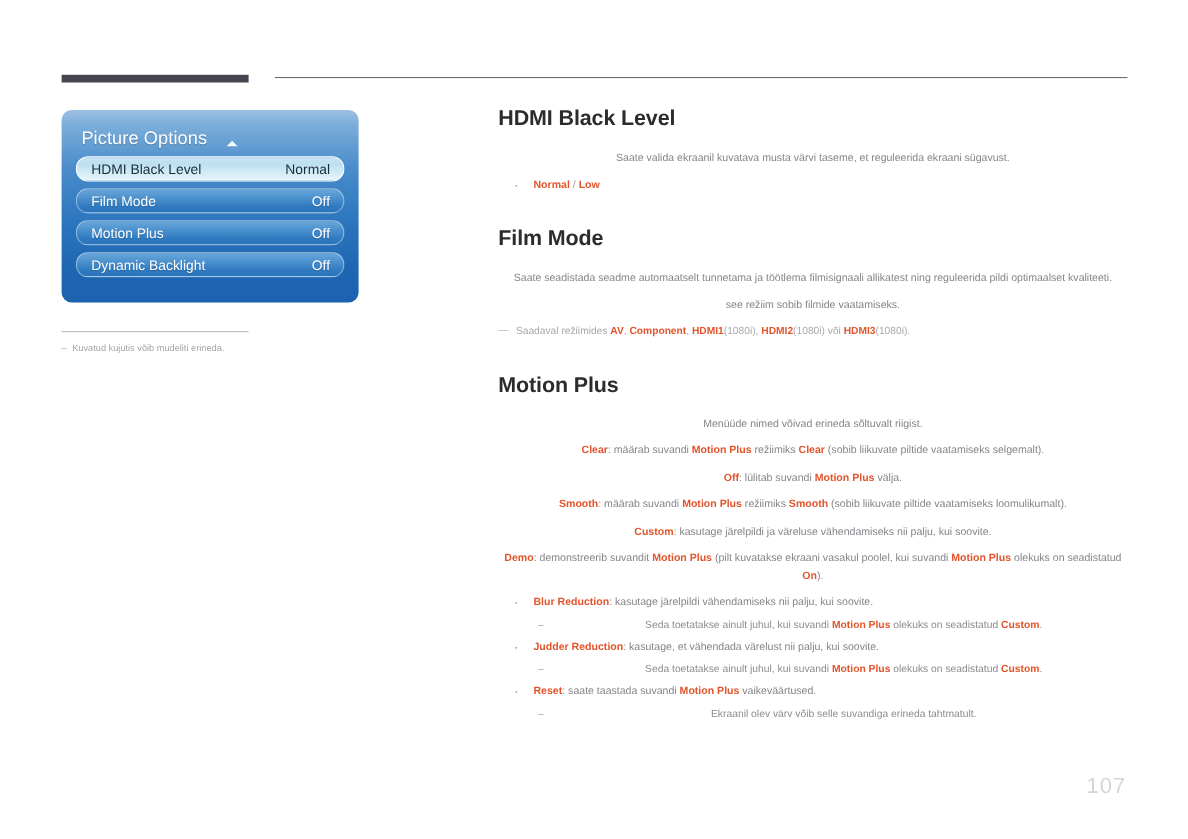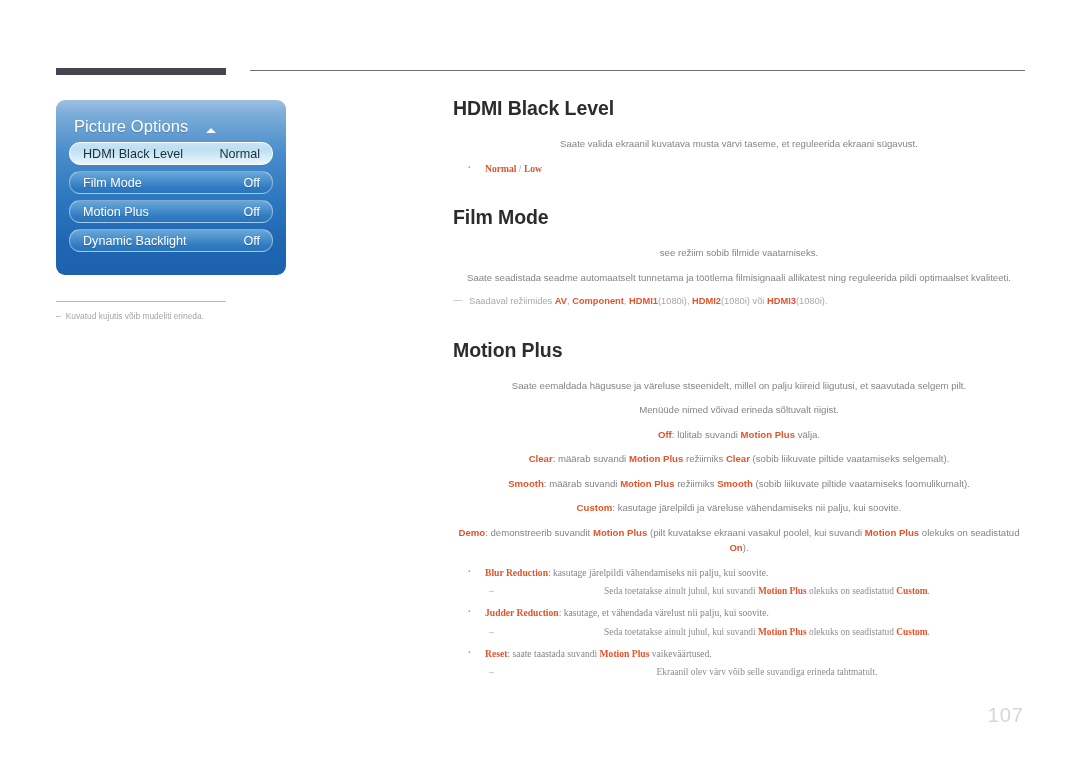--- a/index.html
+++ b/index.html
@@ -36,21 +36,21 @@
 
   
   .left-col {
     position: absolute;
     left: 56px;
     top: 100px;
     width: 286px;
   }
 
   .osd-panel {
-    width: 230px;
+    width: 270px;
     height: 175px;
     border-radius: 9px;
     background: linear-gradient(180deg,
         #9dc0e2 0%,
         #7badd9 8%,
         #4a8ccb 30%,
         #2b76be 58%,
         #1f66b2 82%,
         #1c62ae 100%);
     box-sizing: border-box;
@@ -159,21 +159,20 @@
     margin: 0 0 10px 0;
     padding: 0;
   }
   ul.bullets > li {
     position: relative;
     padding-left: 32px;
     font-size: 9.6px;
     line-height: 1.62;
     margin-bottom: 6px;
     color: #85858a;
-    font-family: Liberation Serif, serif;
   }
   ul.bullets > li:before {
     content: "\00b7";
     position: absolute;
     left: 14px;
     top: -4px;
     font-size: 14px;
     color: #9d9da1;
   }
 
@@ -265,31 +264,30 @@
 
 <div class="right-col">
 
   <h2 class="sec">HDMI Black Level</h2>
   <p class="body tight">Saate valida ekraanil kuvatava musta värvi taseme, et reguleerida ekraani sügavust.</p>
   <ul class="bullets">
     <li><span class="or">Normal</span><span class="sep"> / </span><span class="or">Low</span></li>
   </ul>
 
   <h2 class="sec gap-top">Film Mode</h2>
+  <p class="body tight">Saate seadistada seadme automaatselt tunnetama ja töötlema filmisignaali allikatest ning reguleerida pildi optimaalset kvaliteeti.</p>
   <p class="body tight">see režiim sobib filmide vaatamiseks.</p>
-  <p class="body tight">Saate seadistada seadme automaatselt tunnetama ja töötlema filmisignaali allikatest ning reguleerida pildi optimaalset kvaliteeti.</p>
   <p class="note-dash"><span class="gray-light">Saadaval režiimides </span><span class="or">AV</span><span class="gray-light">, </span><span class="or">Component</span><span class="gray-light">, </span><span class="or">HDMI1</span><span class="gray-light">(1080i), </span><span class="or">HDMI2</span><span class="gray-light">(1080i) või </span><span class="or">HDMI3</span><span class="gray-light">(1080i).</span></p>
 
   <h2 class="sec gap-top">Motion Plus</h2>
-  <p class="body tight">Saate eemaldada hägususe ja väreluse stseenidelt, millel on palju kiireid liigutusi, et saavutada selgem pilt.</p>
   <p class="body tight">Menüüde nimed võivad erineda sõltuvalt riigist.</p>
 
+  <p class="body tight"><span class="or">Clear</span><span>: määrab suvandi </span><span class="or">Motion Plus</span><span> režiimiks </span><span class="or">Clear</span><span> (sobib liikuvate piltide vaatamiseks selgemalt).</span></p>
+
   <p class="body tight"><span class="or">Off</span><span>: lülitab suvandi </span><span class="or">Motion Plus</span><span> välja.</span></p>
-
-  <p class="body tight"><span class="or">Clear</span><span>: määrab suvandi </span><span class="or">Motion Plus</span><span> režiimiks </span><span class="or">Clear</span><span> (sobib liikuvate piltide vaatamiseks selgemalt).</span></p>
 
 
   <p class="body tight"><span class="or">Smooth</span><span>: määrab suvandi </span><span class="or">Motion Plus</span><span> režiimiks </span><span class="or">Smooth</span><span> (sobib liikuvate piltide vaatamiseks loomulikumalt).</span></p>
 
   <p class="body tight"><span class="or">Custom</span><span>: kasutage järelpildi ja väreluse vähendamiseks nii palju, kui soovite.</span></p>
 
   <p class="body tight"><span class="or">Demo</span><span>: demonstreerib suvandit </span><span class="or">Motion Plus</span><span> (pilt kuvatakse ekraani vasakul poolel, kui suvandi </span><span class="or">Motion Plus</span><span> olekuks on seadistatud </span><span class="or">On</span><span>).</span></p>
 
   <ul class="bullets">
 

